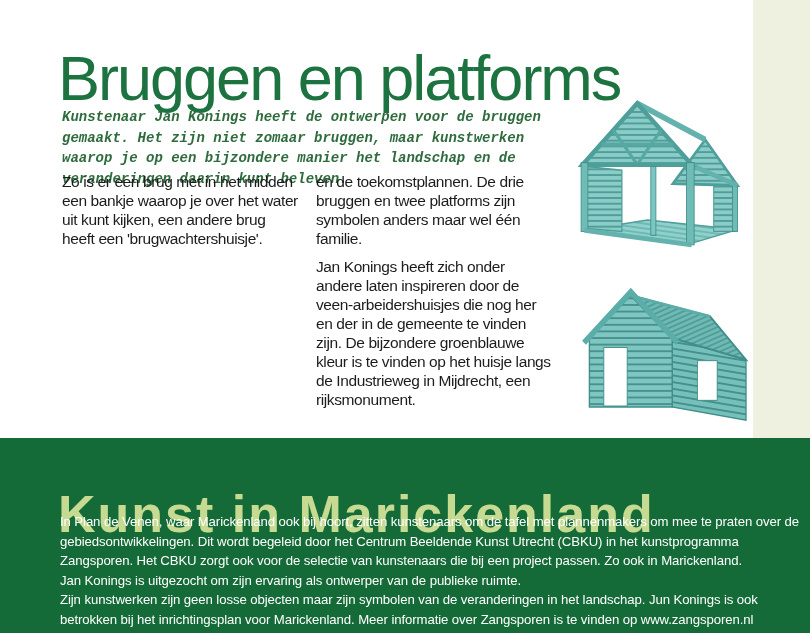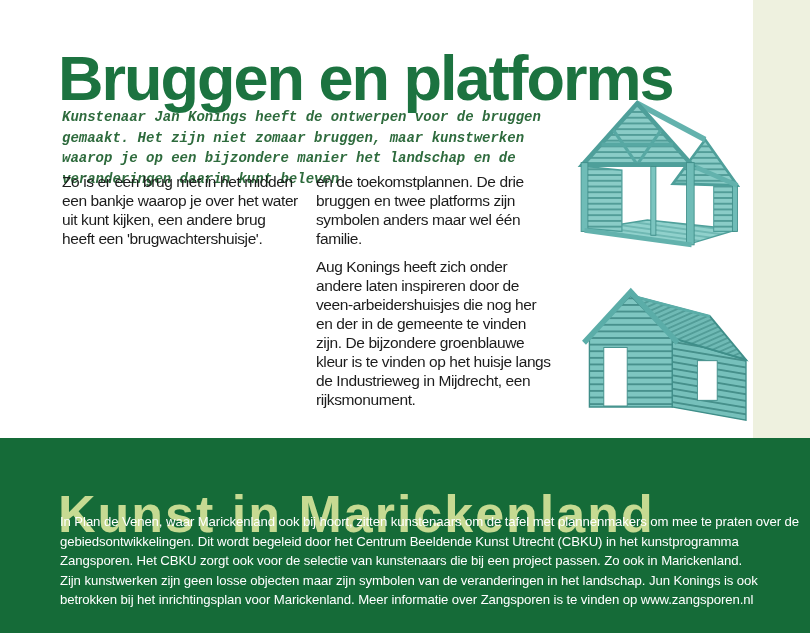--- a/index.html
+++ b/index.html
@@ -1,20 +1,20 @@
 <!DOCTYPE html>
 <html><head>
 <meta charset="utf-8">
 <style>
   html,body{margin:0;padding:0;}
   .page{position:relative;width:810px;height:636px;background:#ffffff;overflow:hidden;
         font-family:"Liberation Sans", sans-serif;}
   .sidebar-band{position:absolute;right:0;top:0;width:57px;height:438px;background:#eef1df;}
   .page-title{position:absolute;left:58px;top:2px;font-size:63px;line-height:68px;
-        font-weight:bold;color:#1c7340;letter-spacing:-2px;white-space:nowrap;}
+        font-weight:normal;color:#1c7340;letter-spacing:-2px;white-space:nowrap;}
   .intro{position:absolute;left:62px;top:93px;width:515px;
         font-family:Liberation Mono, monospace;font-style:italic;font-weight:bold;
         font-size:14px;line-height:20.5px;color:#2e6b3d;}
   .columns{position:absolute;left:62px;top:172px;display:flex;gap:16px;}
   .col{width:238px;font-size:15.5px;line-height:19px;letter-spacing:-0.4px;color:#1c1c1c;}
   .col p{margin:0 0 9px 0;}
   .house{position:absolute;}
   .house svg{display:block;width:100%;height:100%;}
   .house-open{left:576px;top:90px;width:170px;height:172px;}
   .house-closed{left:575px;top:253px;width:180px;height:170px;}
@@ -35,21 +35,21 @@
   <h1 class="page-title">Bruggen en platforms</h1>
 
   <p class="intro">Kunstenaar Jan Konings heeft de ontwerpen voor de bruggen gemaakt. Het zijn niet zomaar bruggen, maar kunstwerken waarop je op een bijzondere manier het landschap en de veranderingen daarin kunt beleven.</p>
 
   <div class="columns">
     <div class="col">
       <p>Zo is er een brug met in het midden een bankje waarop je over het water uit kunt kijken, een andere brug heeft een 'brugwachtershuisje'.</p>
     </div>
     <div class="col">
       <p>en de toekomstplannen. De drie bruggen en twee platforms zijn symbolen anders maar wel één familie.</p>
-      <p>Aug Konings heeft zich onder andere laten inspireren door de veen-arbeidershuisjes die nog her en der in de gemeente te vinden zijn. De bijzondere groenblauwe kleur is te vinden op het huisje langs de Industrieweg in Mijdrecht, een rijksmonument.</p>
+      <p>Jan Konings heeft zich onder andere laten inspireren door de veen-arbeidershuisjes die nog her en der in de gemeente te vinden zijn. De bijzondere groenblauwe kleur is te vinden op het huisje langs de Industrieweg in Mijdrecht, een rijksmonument.</p>
     </div>
   </div>
 
   <div class="house house-open">
     <svg viewBox="0 0 200 180" preserveAspectRatio="none">
       <defs>
         <pattern id="slatH1" patternUnits="userSpaceOnUse" width="200" height="6">
           <rect width="200" height="6" fill="#8accc7"></rect>
           <line x1="0" y1="5" x2="200" y2="5" stroke="#3f8e89" stroke-width="1.4"></line>
         </pattern>
@@ -100,17 +100,18 @@
       <polygon points="62,45 150,67 190,113 108,90" fill="url(#slatRoof)" stroke="#3f8e89" stroke-width="2"></polygon>
       <polyline points="10,95 62,41 114,95" fill="none" stroke="#5bada8" stroke-width="6"></polyline>
       <line x1="62" y1="45" x2="150" y2="67" stroke="#5bada8" stroke-width="3"></line>
     </svg>
   </div>
 
   <div class="footer">
     <h2 class="footer-title">Kunst in Marickenland</h2>
     <div class="footer-text">
       <p>In Plan de Venen, waar Marickenland ook bij hoort, zitten kunstenaars om de tafel met plannenmakers om mee te praten over de gebiedsontwikkelingen. Dit wordt begeleid door het Centrum Beeldende Kunst Utrecht (CBKU) in het kunstprogramma Zangsporen. Het CBKU zorgt ook voor de selectie van kunstenaars die bij een project passen. Zo ook in Marickenland.</p>
+      <p>Jan Konings is uitgezocht om zijn ervaring als ontwerper van de publieke ruimte.</p>
       <p>Zijn kunstwerken zijn geen losse objecten maar zijn symbolen van de veranderingen in het landschap. Jun Konings is ook betrokken bij het inrichtingsplan voor Marickenland. Meer informatie over Zangsporen is te vinden op www.zangsporen.nl</p>
     </div>
   </div>
 
 </div>
 
 </body></html>

